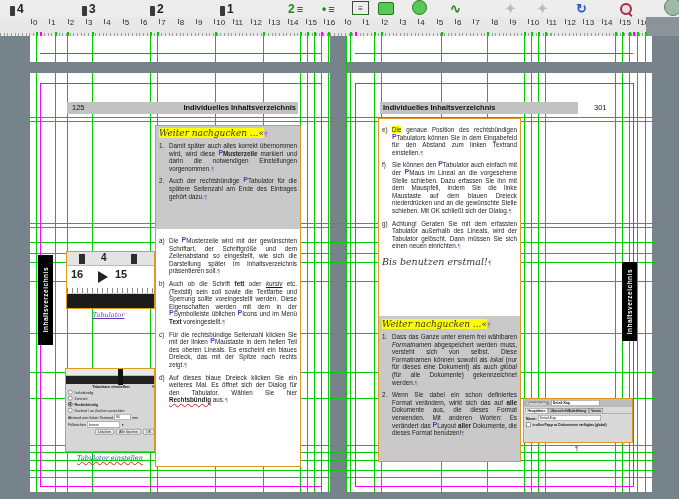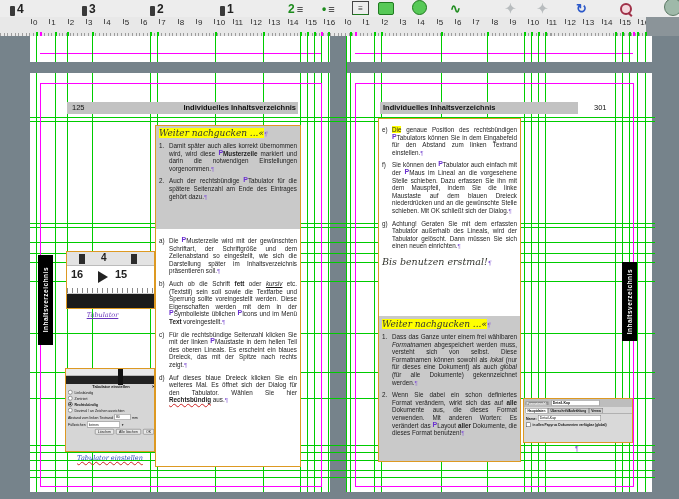--- a/index.html
+++ b/index.html
@@ -406,21 +406,21 @@
       <span class="blk" style="left:64px;"></span>
     </div>
     <div class="rp-mid">
       <span class="n" style="left:4px;">16</span>
       <span class="tri"></span>
       <span class="n" style="left:48px;">15</span>
       <span class="ticks"></span>
     </div>
     <div class="rp-bot"></div>
   </div>
-  <div class="cap cap-purple" style="left:58px;top:311px;width:89px;">Tabulator</div>
+  <div class="cap cap-purple" style="left:64px;top:311px;width:89px;">Tabulator</div>
 
   <div class="pic" style="left:65px;top:368px;width:90px;height:84px;background:#d6d6d6;">
     <div style="height:6px;background:#e9e9e9;border-bottom:1px solid #bbb;position:relative;">
       <div style="position:absolute;left:52px;top:0;width:5px;height:16px;background:#111;z-index:2;"></div>
     </div>
     <div style="height:8px;background:#222;"></div>
     <div class="mini" style="width:180px;">
       <div class="ttl"><span>Tabulator einstellen</span><span class="x">✕</span></div>
       <div id="tab-dialog-radios">
           <div class="row">

